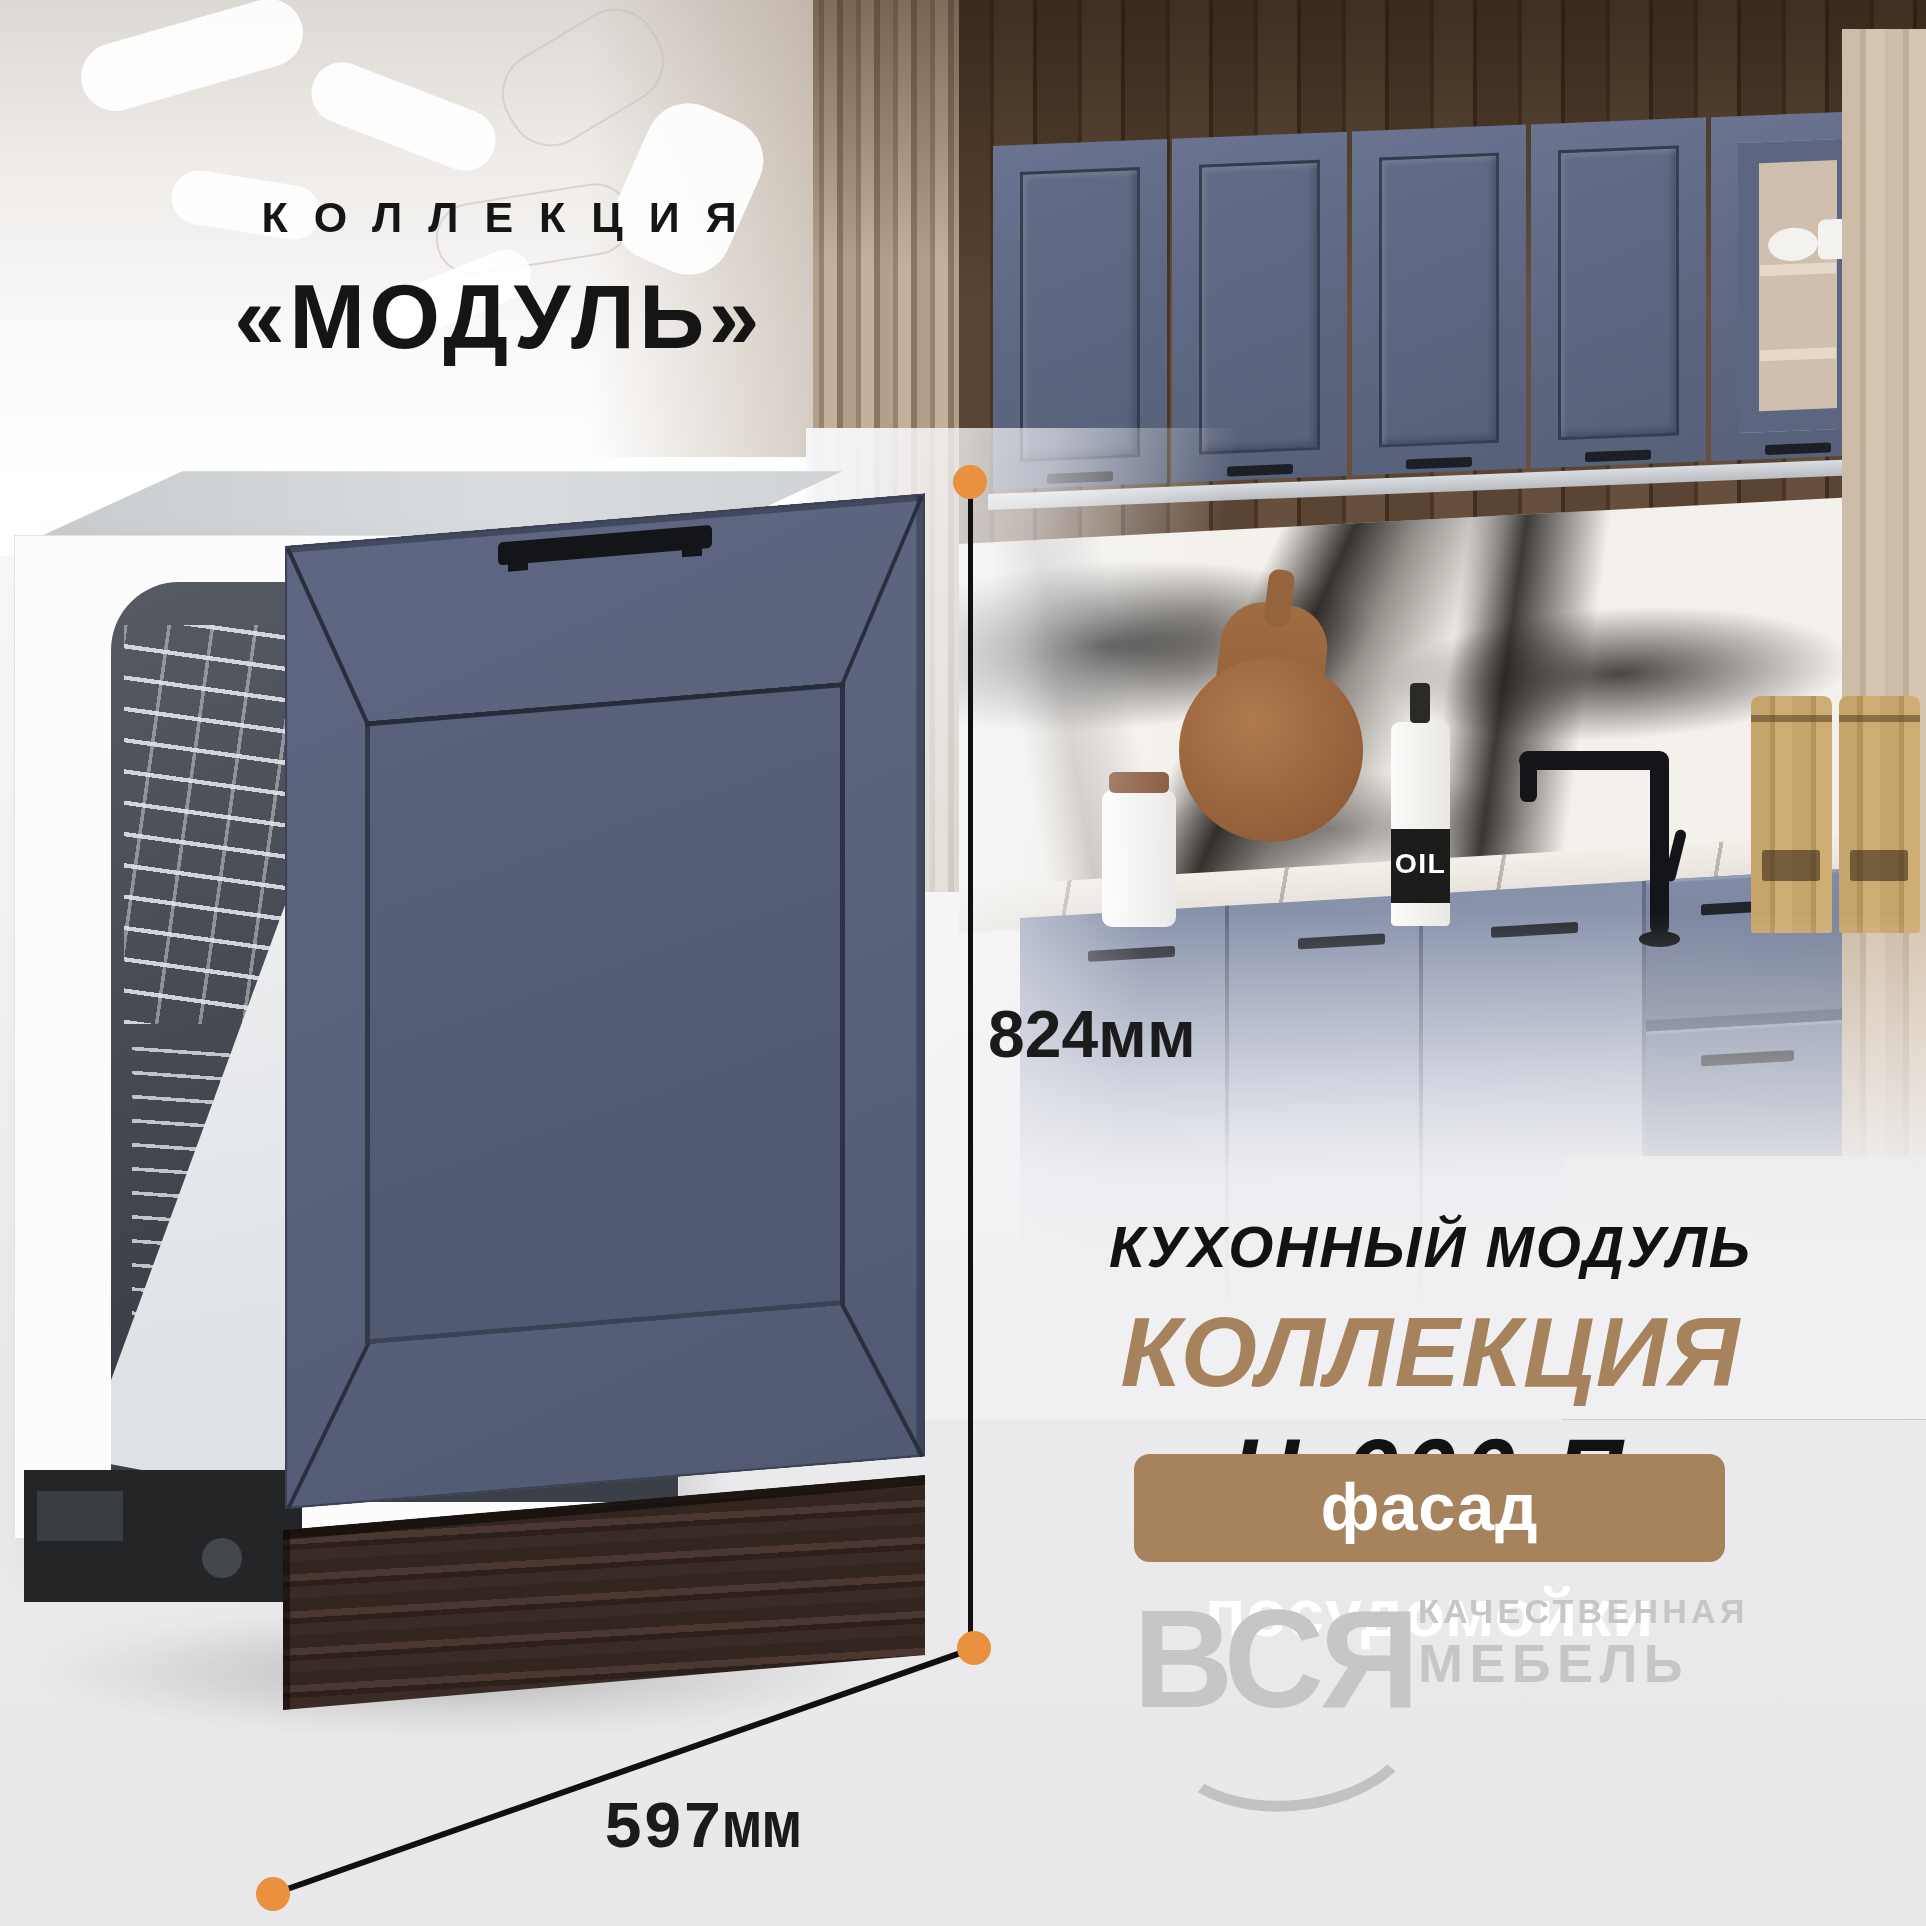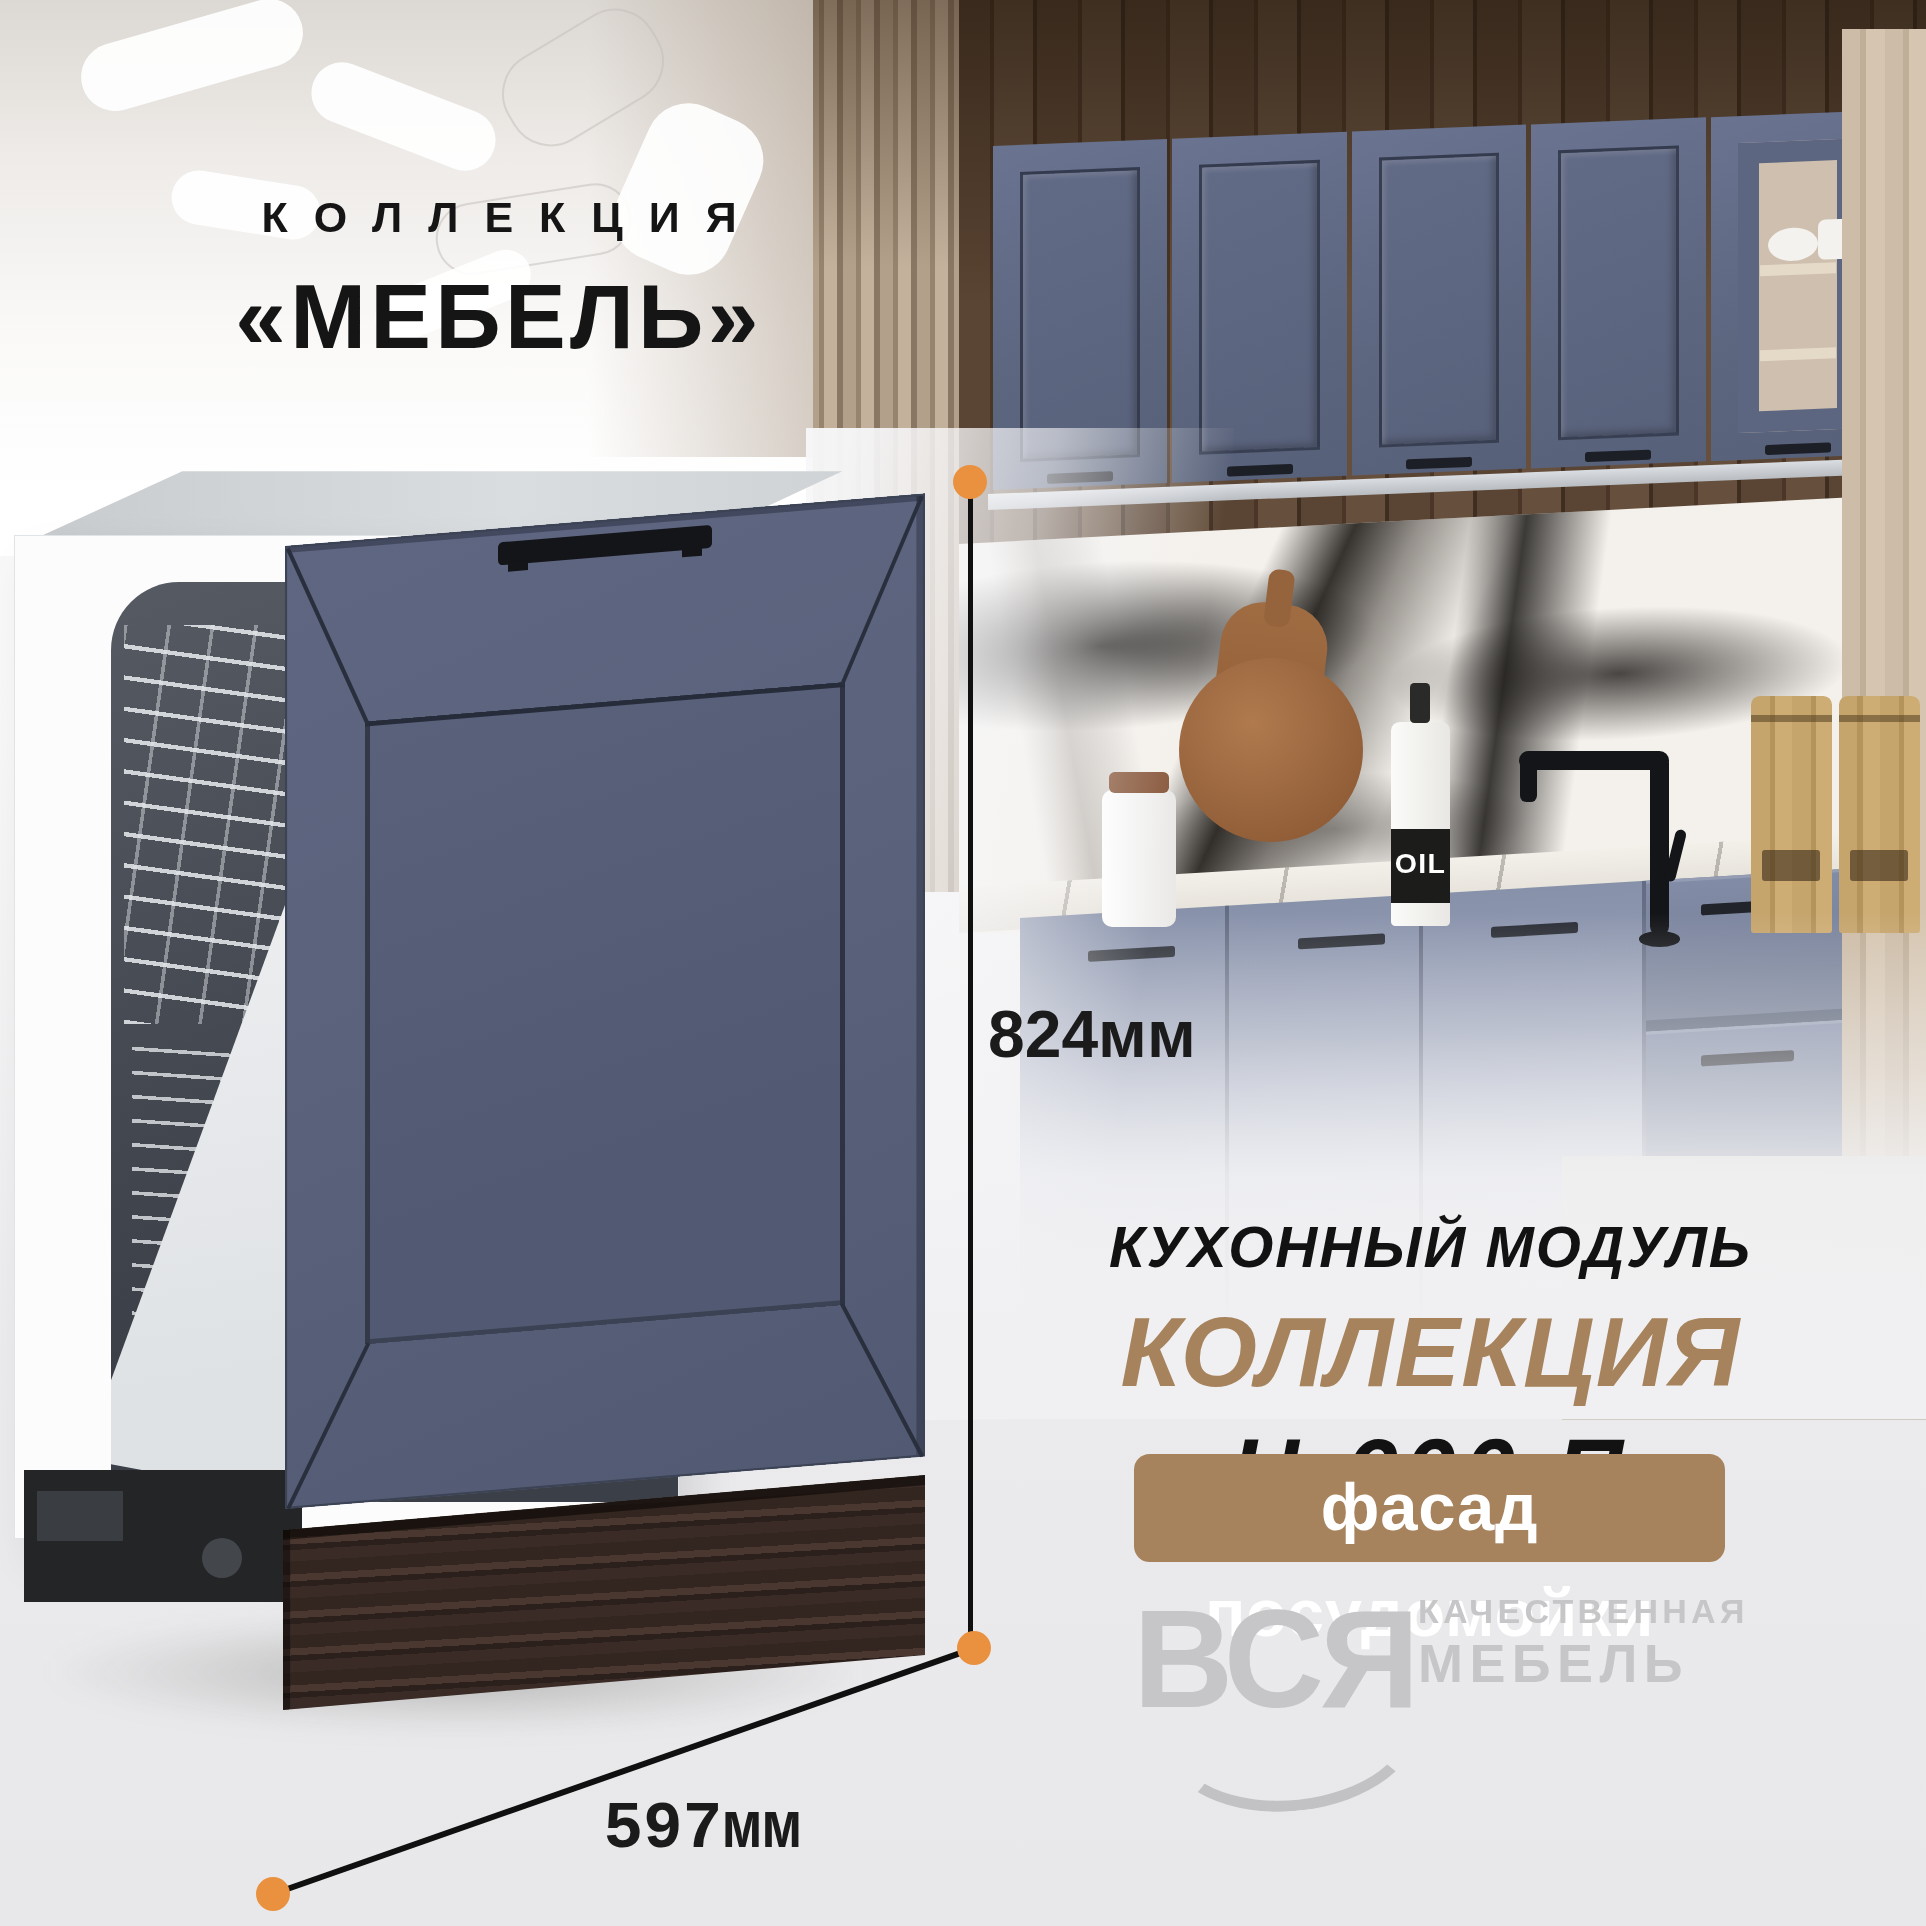--- a/index.html
+++ b/index.html
@@ -303,21 +303,21 @@
     <div class="stroke s2"></div>
     <div class="stroke s3 outline"></div>
     <div class="stroke s4"></div>
     <div class="stroke s5 outline"></div>
     <div class="stroke s6"></div>
     <div class="stroke s7"></div>
   </div>
 
   <div class="abs collection">
     <div class="label">КОЛЛЕКЦИЯ</div>
-    <div class="name">«МЕБЕЛЬ»</div>
+    <div class="name">«МОДУЛЬ»</div>
   </div>
 
   <div class="abs floor-shadow"></div>
   <div class="abs dw">
     <div class="dw-top"></div>
     <div class="dw-front"></div>
     <div class="dw-opening">
       <div class="dw-racks"></div>
       <div class="dw-basket"></div>
       <div class="dw-door-inner"></div>

